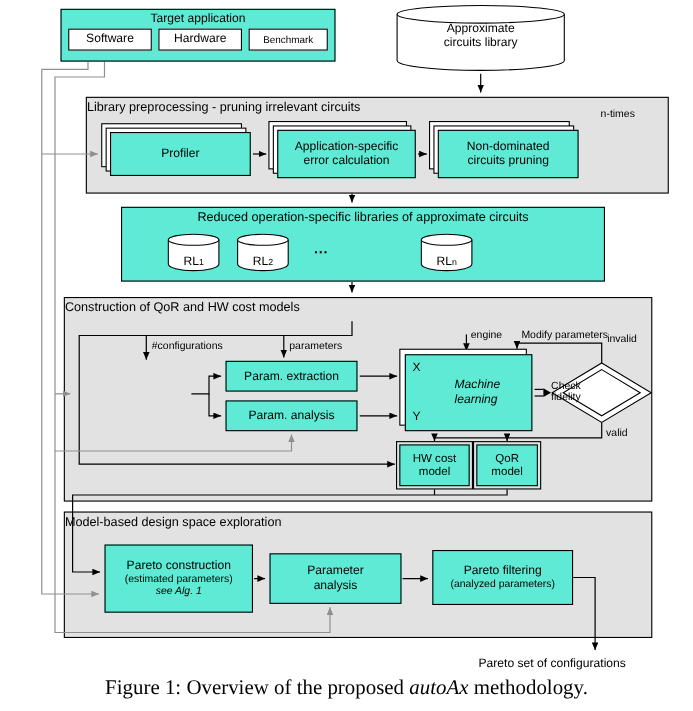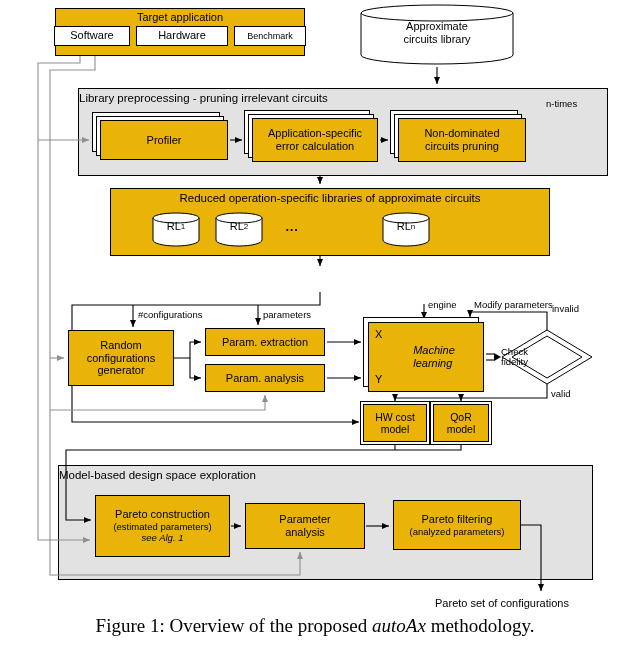--- a/index.html
+++ b/index.html
@@ -2,30 +2,30 @@
 <html><head>
 <meta charset="utf-8">
 <style>
   *{margin:0;padding:0;box-sizing:border-box;}
   html,body{background:#fff;}
   body{font-family:"Liberation Sans","DejaVu Sans",sans-serif;color:#000;}
   .stage{position:relative;width:630px;height:646px;background:#fff;overflow:hidden;}
   #connectors{position:absolute;left:0;top:0;z-index:2;}
   .panel{position:absolute;background:#e2e2e2;border:1px solid #000;z-index:1;}
   .panel-title{width:100%;text-align:left;font-size:11.5px;padding-top:3px;}
-  .wbox{position:absolute;background:#eab308;border:1px solid #000;z-index:3;display:flex;flex-direction:column;
+  .wbox{position:absolute;background:#5eead4;border:1px solid #000;z-index:3;display:flex;flex-direction:column;
         align-items:center;justify-content:center;text-align:center;font-size:11px;line-height:1.18;}
   .stack2{box-shadow:-4px -4px 0 -1px #fff,-4px -4px 0 0 #000,-8px -8px 0 -1px #fff,-8px -8px 0 0 #000;}
   .stack1{box-shadow:-5px -5px 0 -1px #fff,-5px -5px 0 0 #000;}
   .dbl{outline:1px solid #000;outline-offset:2px;}
   .lbl{position:absolute;z-index:3;font-size:9.5px;white-space:nowrap;}
   .cyl{position:absolute;z-index:3;}
   .cylsvg{position:absolute;left:0;top:0;width:100%;height:100%;}
   .cyltext{position:relative;z-index:1;display:flex;flex-direction:column;align-items:center;font-size:11px;line-height:1.2;}
-  .rl{flex-direction:row;justify-content:center;padding-top:8px;}
+  .rl{flex-direction:row;justify-content:center;padding-top:8px;margin-top:12px;}
   .rl sub{font-size:8px;}
   .diamond{position:absolute;z-index:3;display:flex;flex-direction:column;align-items:flex-start;justify-content:center;
            font-size:9.5px;line-height:1.1;text-align:center;}
   .diamond svg{position:absolute;left:0;top:0;width:100%;height:100%;}
   .diamond span{position:relative;}
   .mini{border:1px solid #000;background:#fff;padding:2px 6px;margin:0 3px;font-size:11px;display:flex;align-items:center;justify-content:center;}
   .small{font-size:9.5px;}
   .tiny{font-size:9px;}
   .it{font-style:italic;}
   .xy{position:absolute;font-size:11px;}
@@ -35,20 +35,23 @@
   .cap-em{font-style:italic;}
   .outlbl{position:absolute;z-index:3;font-size:11px;text-align:center;}
 </style>
 </head>
 <body>
 
 <div class="stage">
 
   <div class="panel" style="left:78px;top:88px;width:530px;height:88px">
     <div class="panel-title">Library preprocessing - pruning irrelevant circuits</div>
+  </div>
+  <div class="panel" style="left:58px;top:270px;width:535px;height:186px">
+    <div class="panel-title">Construction of QoR and HW cost models</div>
   </div>
   <div class="panel" style="left:58px;top:465px;width:535px;height:115px">
     <div class="panel-title">Model-based design space exploration</div>
   </div>
 
   <svg id="connectors" width="630" height="646" viewBox="0 0 630 646">
     <defs>
       <marker id="ab" markerWidth="8" markerHeight="7" refX="7" refY="3" orient="auto" markerUnits="userSpaceOnUse">
         <path d="M0,0 L7,3 L0,6 z" fill="#000"></path>
       </marker>
@@ -90,21 +93,21 @@
       <path d="M50,410 H265 V395" marker-end="url(#ag)"></path>
     </g>
   </svg>
 
   <div class="wbox" style="left:55px;top:8px;width:250px;height:48px;justify-content:flex-start;padding-top:2px">
     <span>Target application</span>
     <div style="display:flex;margin-top:2px">
       <div class="mini" style="width:76px;height:20px">
         <span>Software</span>
       </div>
-      <div class="mini" style="width:92px;height:20px">
+      <div class="mini" style="width:76px;height:20px">
         <span>Hardware</span>
       </div>
       <div class="mini tiny" style="width:72px;height:20px">
         <span>Benchmark</span>
       </div>
     </div>
   </div>
 
   <div class="cyl" style="left:360px;top:4px;width:154px;height:62px">
     <svg class="cylsvg" viewBox="0 0 154 62" preserveAspectRatio="none">
@@ -165,25 +168,20 @@
     </div>
   </div>
 
   <span class="lbl" style="left:138px;top:309px">#configurations</span>
   <span class="lbl" style="left:263px;top:309px">parameters</span>
   <span class="lbl" style="left:428px;top:299px">engine</span>
   <span class="lbl" style="left:474px;top:299px">Modify parameters</span>
   <span class="lbl" style="left:552px;top:303px">invalid</span>
   <span class="lbl" style="left:551px;top:388px">valid</span>
 
-  <div class="wbox" style="left:68px;top:330px;width:106px;height:56px">
-    <span>Random</span>
-    <span>configurations</span>
-    <span>generator</span>
-  </div>
   <div class="wbox" style="left:205px;top:328px;width:120px;height:28px">
     <span>Param. extraction</span>
   </div>
   <div class="wbox" style="left:205px;top:364px;width:120px;height:28px">
     <span>Param. analysis</span>
   </div>
 
   <div class="wbox stack1" style="left:368px;top:322px;width:116px;height:70px">
     <span class="xy" style="left:6px;top:5px">X</span>
     <span class="xy" style="left:6px;bottom:5px">Y</span>

